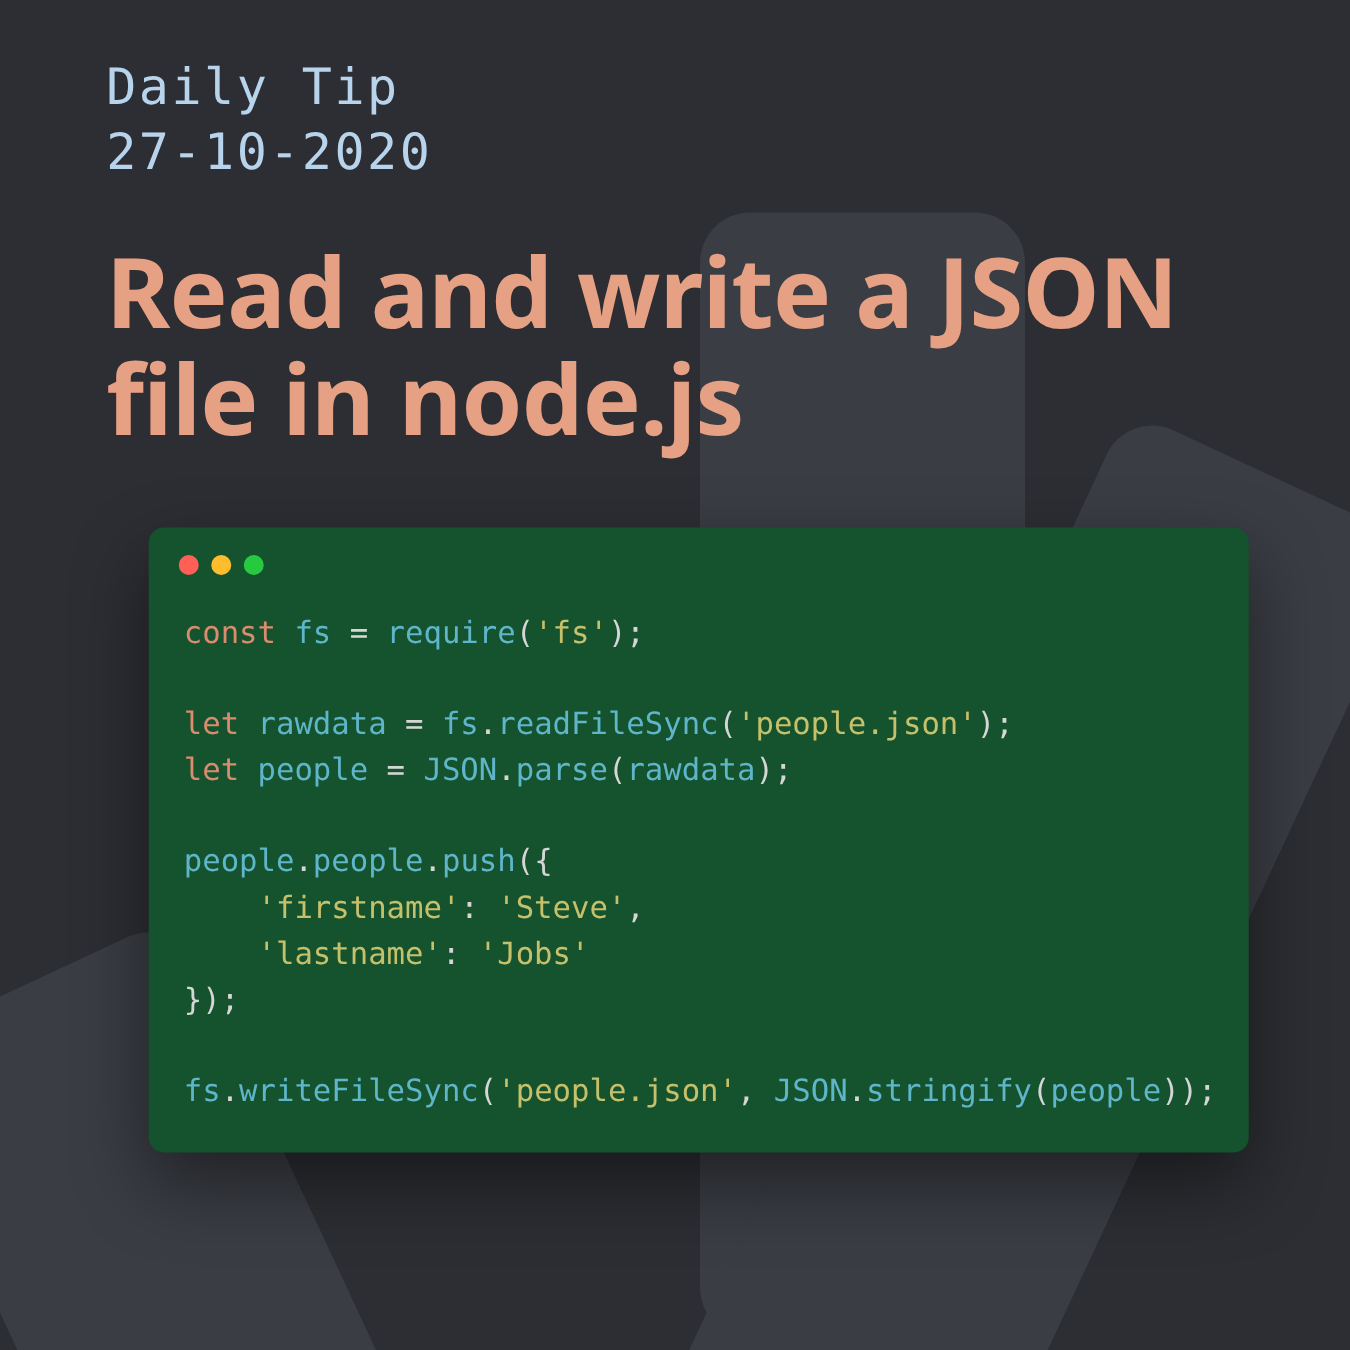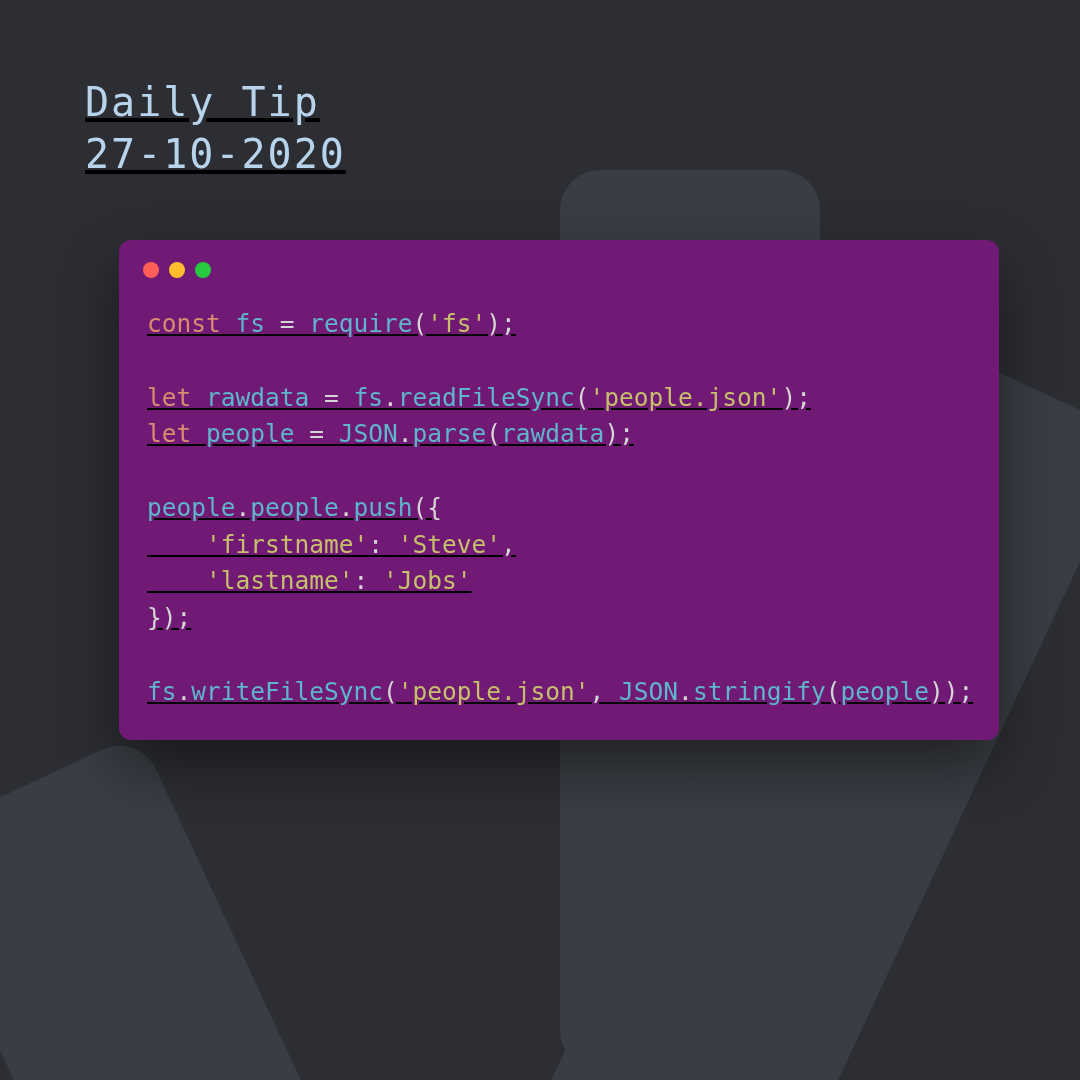--- a/index.html
+++ b/index.html
@@ -16,42 +16,41 @@
     position: absolute;
     background: #3a3d44;
     border-radius: 40px;
   }
   .s1 { top: 170px; left: 560px; width: 260px; height: 900px; }
   .s2 { top: 340px; left: 700px; width: 260px; height: 900px; transform: rotate(25deg); }
   .s3 { top: 750px; left: 60px;  width: 260px; height: 800px; transform: rotate(-25deg); }
   .content {
     position: relative;
     z-index: 1;
-    padding: 76px 80px 0 85px;
-    text-decoration: underline;
+    padding: 44px 80px 0 85px;
   }
   .subtitle {
     color: #b8d4ec;
     font-size: 40px;
     line-height: 1.3;
     letter-spacing: 2px;
   }
   .title {
     margin-top: 42px;
     color: #e6a084;
     font-family: system-ui, -apple-system, "Segoe UI", Roboto, Arial, sans-serif;
     font-size: 78px;
     font-weight: 700;
     line-height: 1.1;
     letter-spacing: -0.5px;
   }
   .editor {
     margin: 60px 0 0 34px;
     width: 880px;
-    background: #701a75;
+    background: #14532d;
     border-radius: 12px;
     box-shadow: 0 25px 60px rgba(0,0,0,0.45);
   }
   .traffic {
     display: flex;
     gap: 10px;
     padding: 22px 24px 6px 24px;
   }
   .dot { width: 16px; height: 16px; border-radius: 50%; }
   .dot.r { background: #ff5f56; }
@@ -79,20 +78,21 @@
   <div class="shape s2"></div>
   <div class="shape s3"></div>
 </div>
 
 <div class="content">
   <div class="subtitle">
     <div>Daily Tip</div>
     <div>27-10-2020</div>
   </div>
 
+  <h1 class="title">Read and write a JSON file in node.js</h1>
 
   <div class="editor">
     <div class="traffic">
       <span class="dot r"></span>
       <span class="dot y"></span>
       <span class="dot g"></span>
     </div>
     <pre class="code" id="code-block"><span class="c-kw">const </span><span class="c-var">fs</span><span class="c-op"> = </span><span class="c-fn">require</span><span class="c-punc">(</span><span class="c-str">'fs'</span><span class="c-punc">);</span>
 
 <span class="c-kw">let </span><span class="c-var">rawdata</span><span class="c-op"> = </span><span class="c-var">fs</span><span class="c-punc">.</span><span class="c-fn">readFileSync</span><span class="c-punc">(</span><span class="c-str">'people.json'</span><span class="c-punc">);</span>

